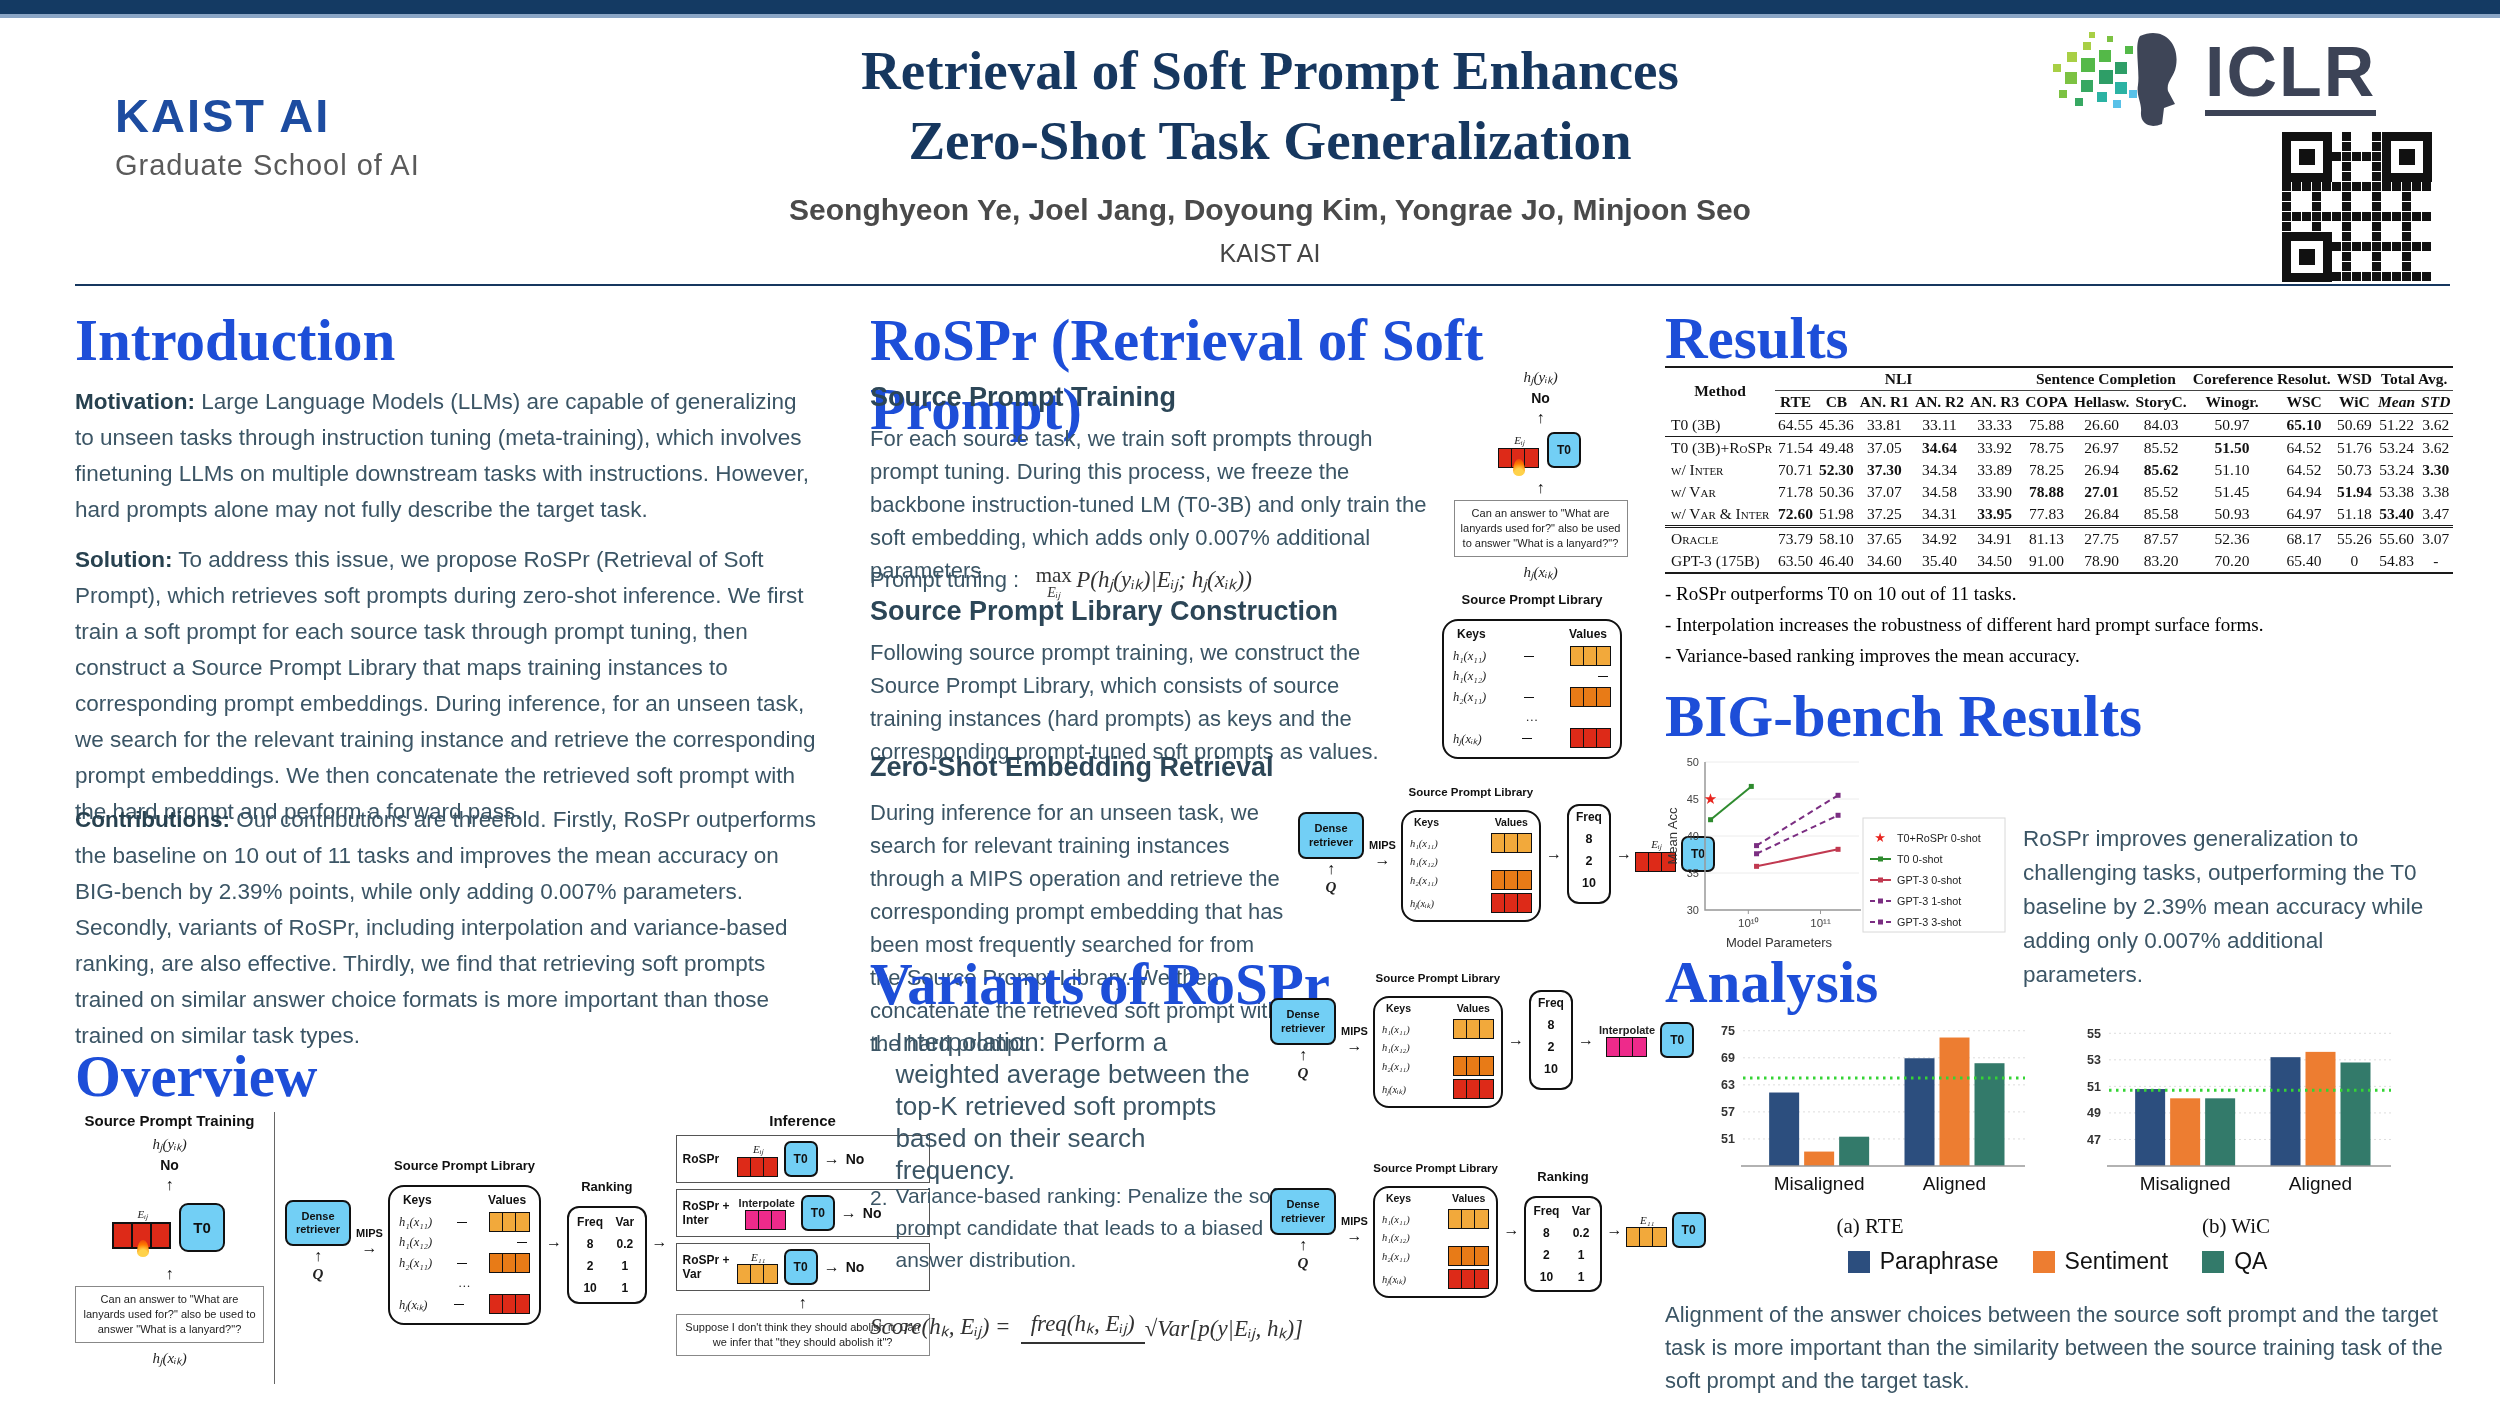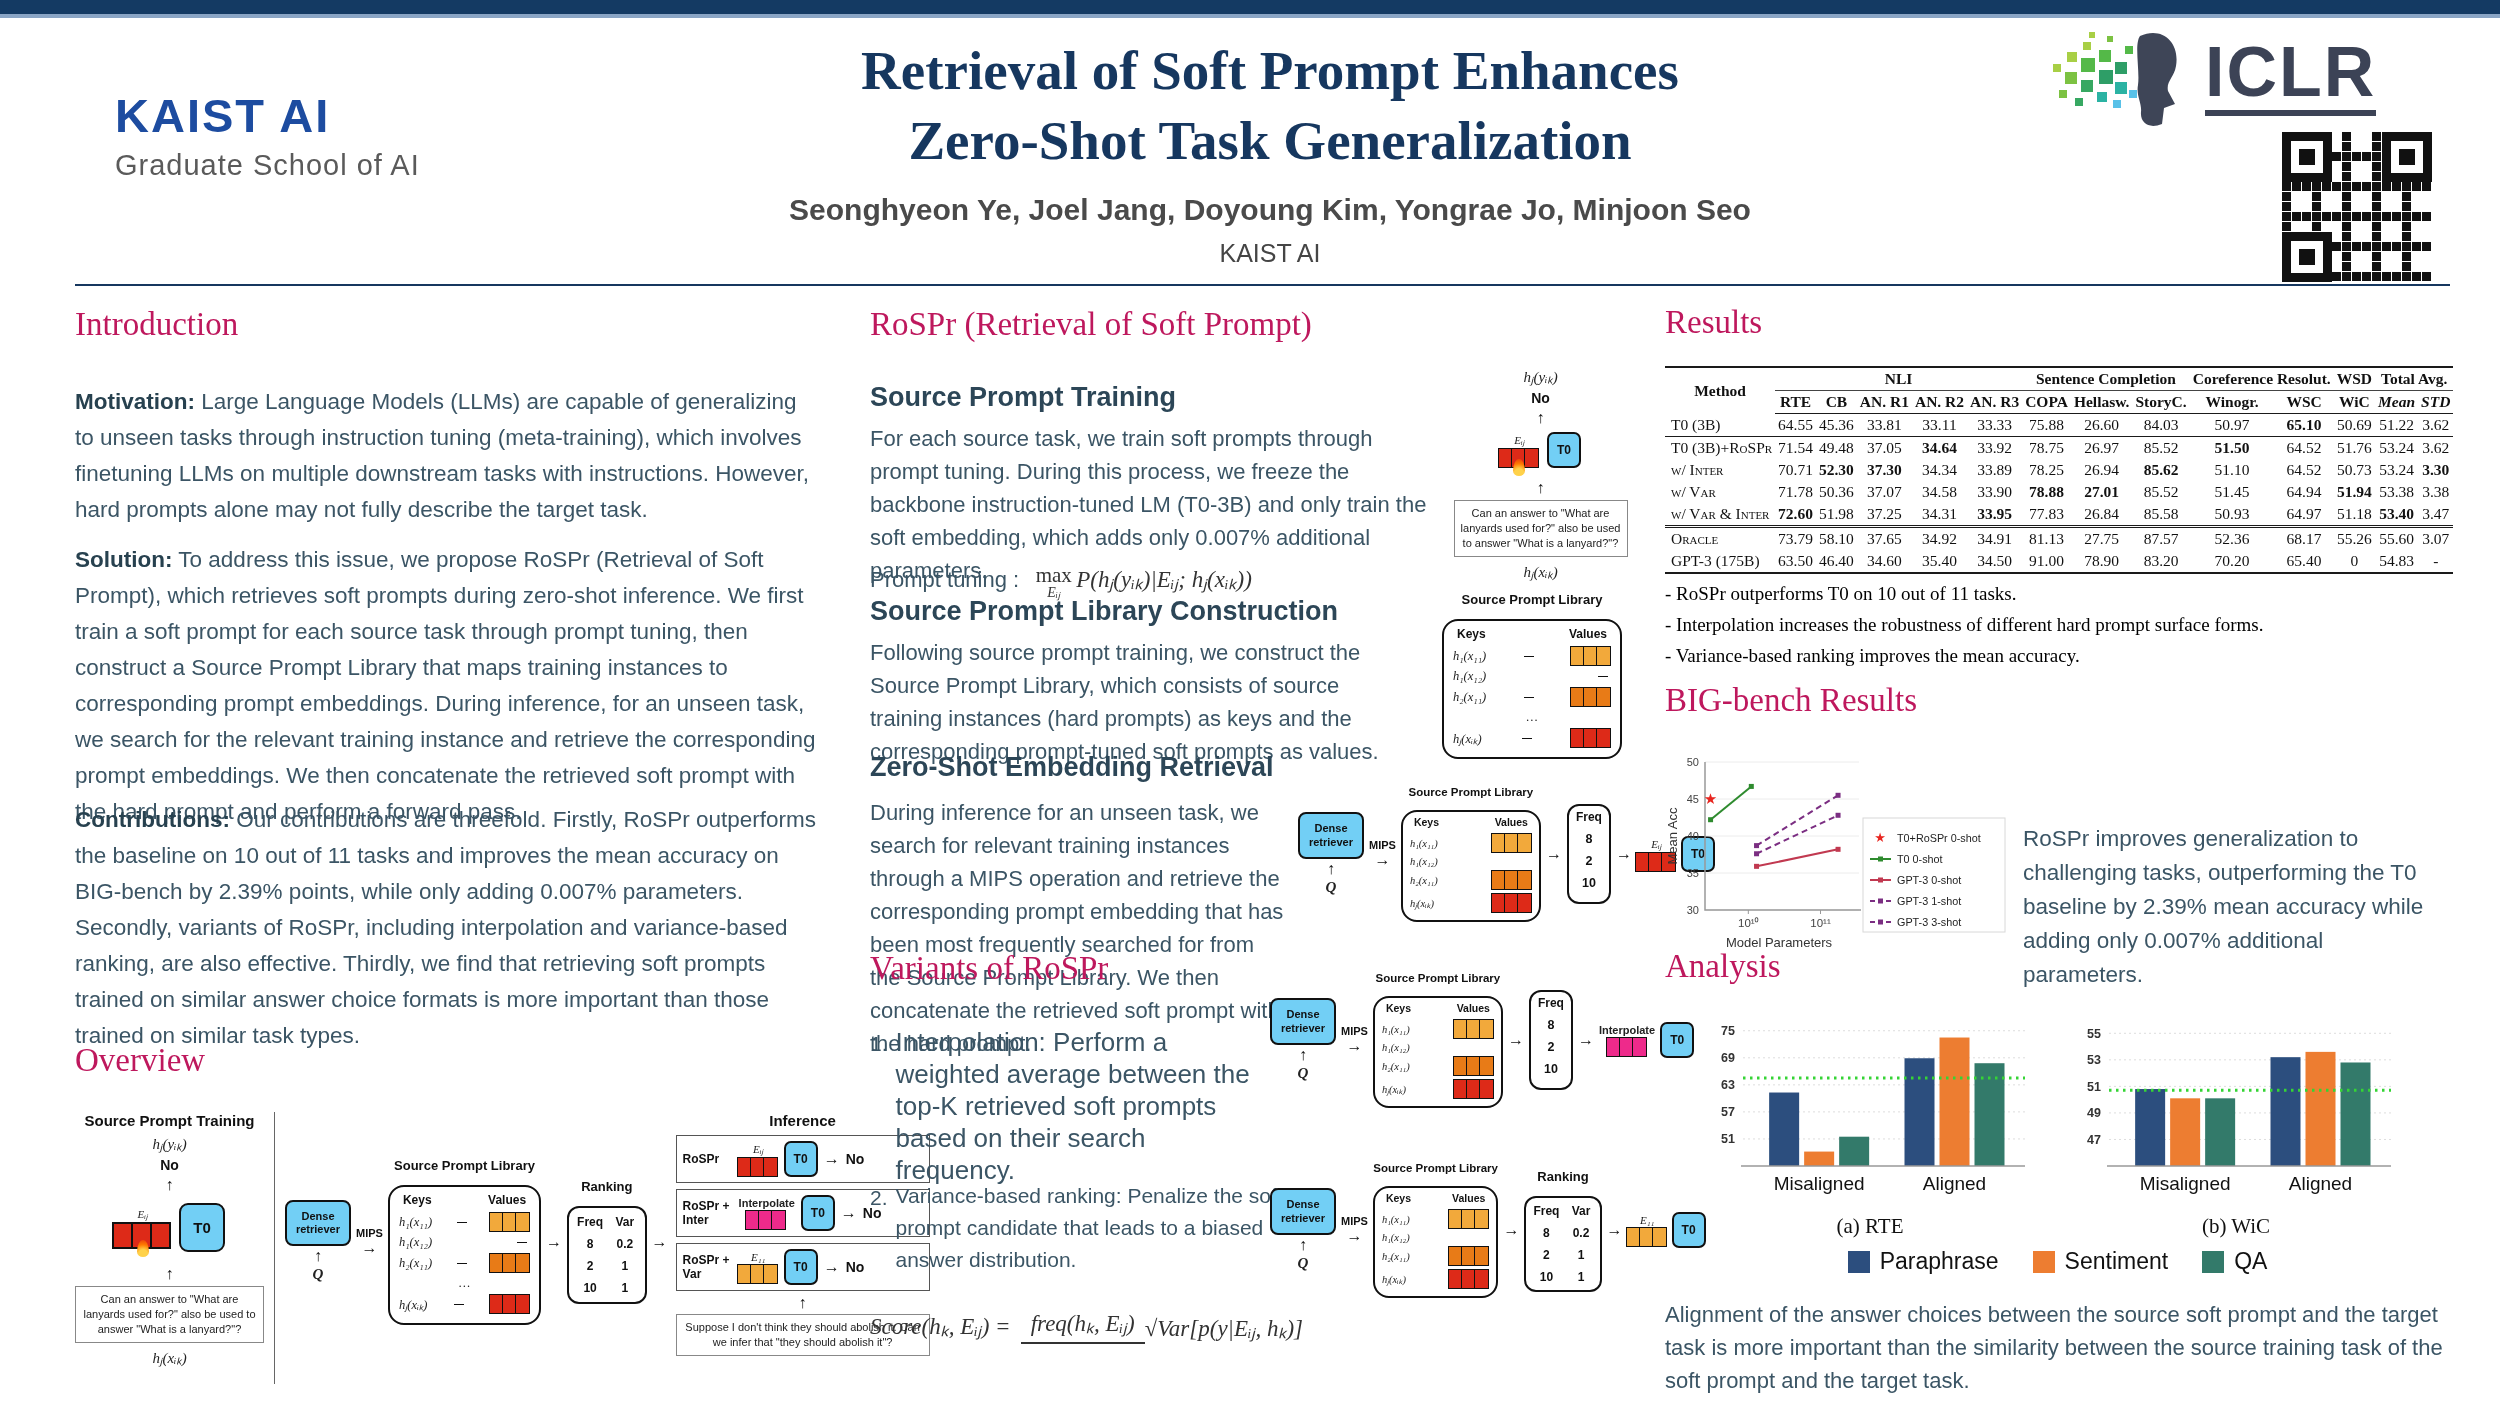--- a/index.html
+++ b/index.html
@@ -17,21 +17,21 @@
   #iclr{position:absolute;left:2045px;top:26px;display:flex;align-items:center;gap:10px;}
   #iclr .iclr-word{font-size:70px;font-weight:bold;color:#3c4356;border-bottom:6px solid #3c4356;line-height:1.05;letter-spacing:2px;}
   #qr-wrap{position:absolute;left:2282px;top:132px;width:150px;height:150px;}
   #hdr-line{position:absolute;left:75px;top:284px;width:2375px;height:2px;background:#16375f;}
   
   .col{position:absolute;top:300px;}
   #col-left{left:75px;width:745px;height:1106px;}
   #col-mid{left:870px;width:755px;height:1106px;}
   #col-right{left:1665px;width:785px;height:1106px;}
   .col > div{position:absolute;}
-  .sec-title{font-family:"Liberation Serif",serif;font-weight:normal;color:#be185d;font-size:33px;}
+  .sec-title{font-family:"Liberation Serif",serif;font-weight:bold;color:#1d4ed8;font-size:59px;}
   .body-p{font-size:22.5px;line-height:36px;color:#3b5565;}
   .blbl{font-weight:bold;color:#27414f;}
   .subhead{font-size:27px;font-weight:bold;color:#2c4657;}
   
   .frm{font-family:"Liberation Serif",serif;font-style:italic;color:#333;font-size:23px;}
   .maxcol{display:inline-flex;flex-direction:column;align-items:center;vertical-align:middle;line-height:1;}
   .maxcol .mx{font-family:"Liberation Serif",serif;font-style:normal;font-size:21px;color:#333;}
   .maxcol .ms{font-family:"Liberation Serif",serif;font-style:italic;font-size:14px;color:#333;}
   .frac{display:inline-flex;flex-direction:row;align-items:center;vertical-align:middle;margin-left:10px;}
   .frac .num{border-bottom:2px solid #333;padding:0 10px 4px;}

